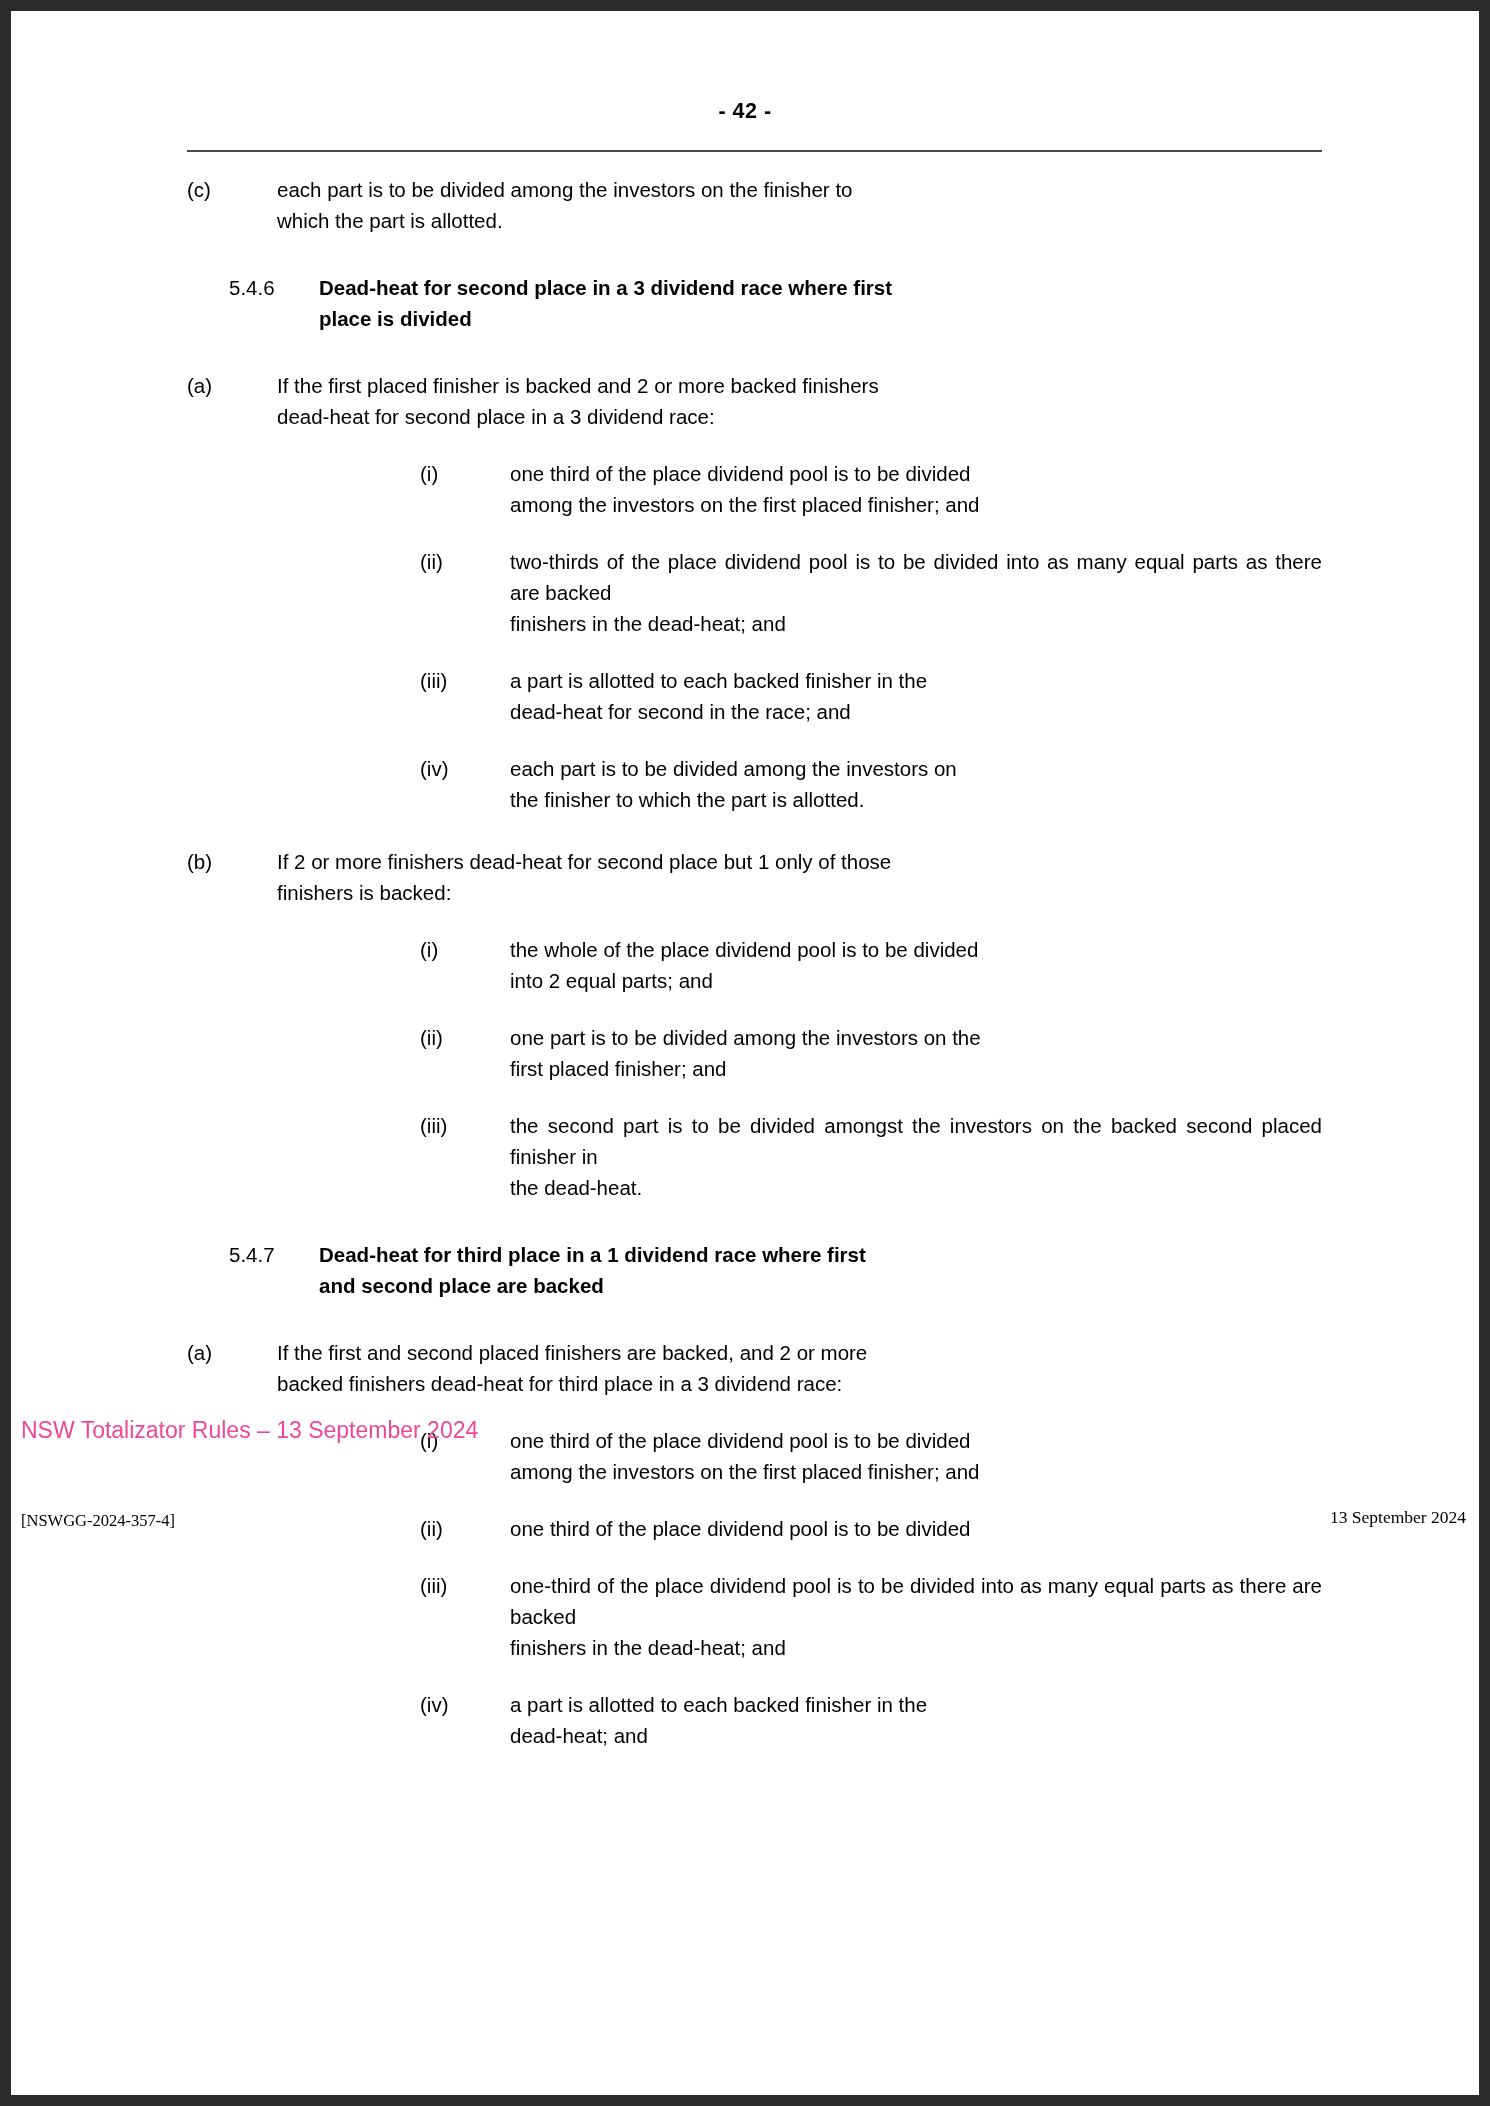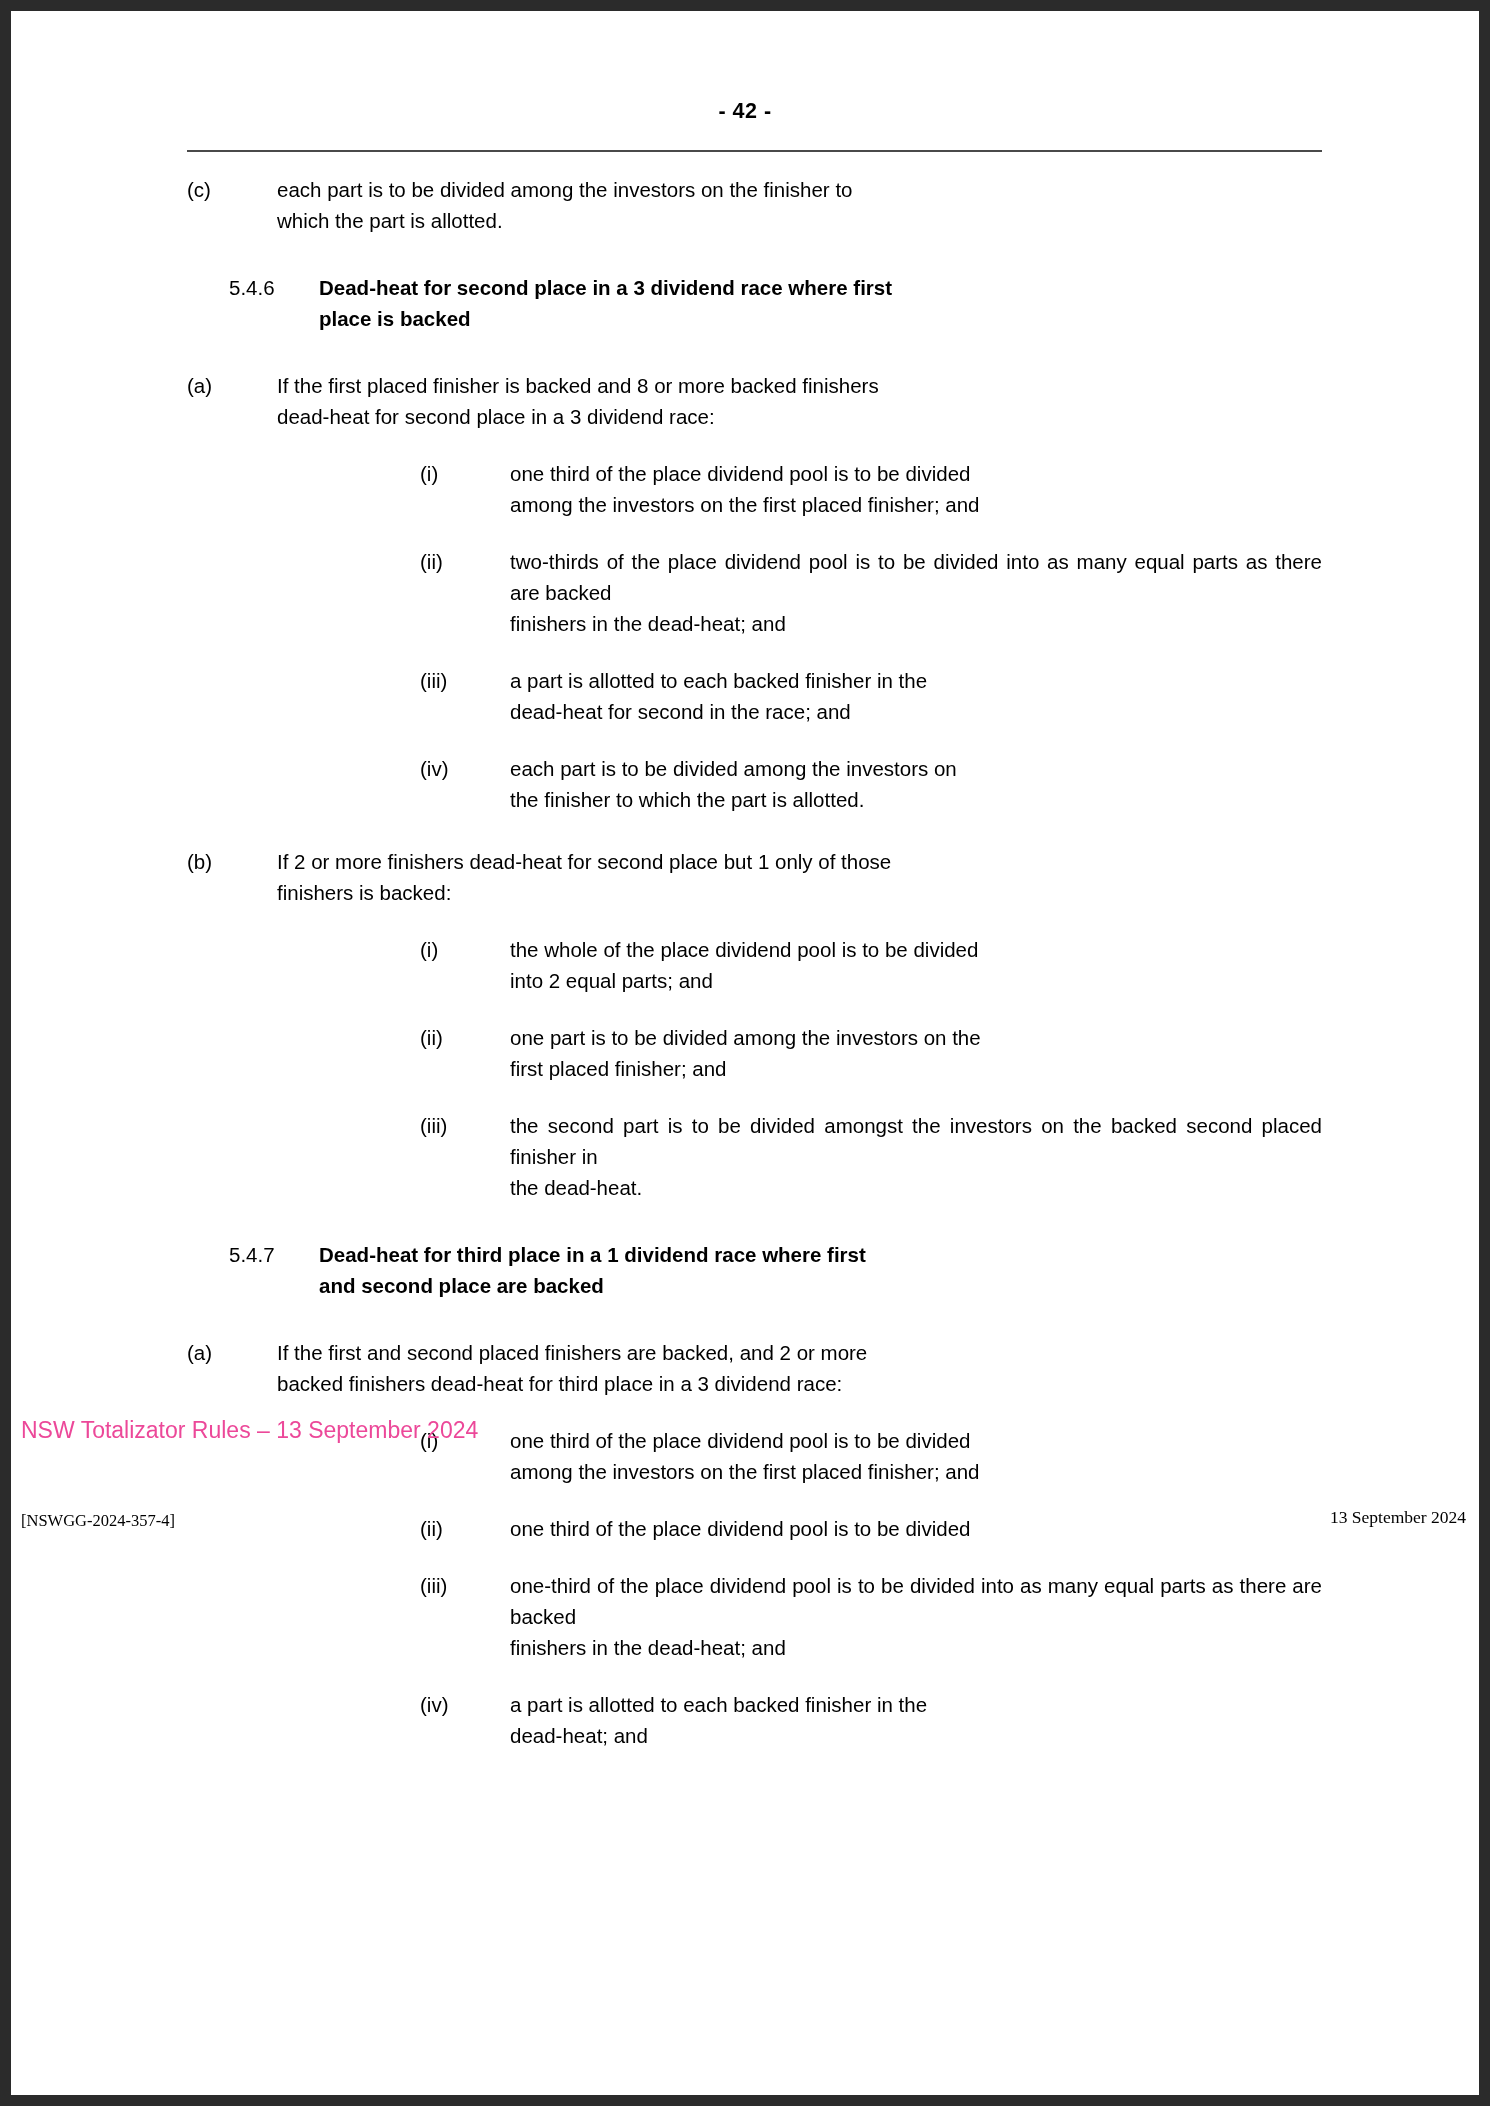--- a/index.html
+++ b/index.html
@@ -166,26 +166,26 @@
       <div class="header-rule"></div>
 
       <div class="content" id="content-root">
           <div class="blk lvl-a">
             <div class="marker">(c)</div>
             <div class="body"><span>each part is to be divided among the investors on the finisher to</span><span class="lastline">which the part is allotted.</span></div>
           </div>
           <div class="gap-lg"></div>
           <div class="blk lvl-h">
             <div class="marker">5.4.6</div>
-            <div class="body"><span>Dead-heat for second place in a 3 dividend race where first</span><span class="lastline">place is backed</span></div>
+            <div class="body"><span>Dead-heat for second place in a 3 dividend race where first</span><span class="lastline">place is divided</span></div>
           </div>
           <div class="gap-lg"></div>
           <div class="blk lvl-a">
             <div class="marker">(a)</div>
-            <div class="body"><span>If the first placed finisher is backed and 8 or more backed finishers</span><span class="lastline">dead-heat for second place in a 3 dividend race:</span></div>
+            <div class="body"><span>If the first placed finisher is backed and 2 or more backed finishers</span><span class="lastline">dead-heat for second place in a 3 dividend race:</span></div>
           </div>
           <div class="gap-sm"></div>
           <div class="blk lvl-r">
             <div class="marker">(i)</div>
             <div class="body"><span>one third of the place dividend pool is to be divided</span><span class="lastline">among the investors on the first placed finisher; and</span></div>
           </div>
           <div class="gap-sm"></div>
           <div class="blk lvl-r">
             <div class="marker">(ii)</div>
             <div class="body"><span>two-thirds of the place dividend pool is to be divided into as many equal parts as there are backed</span><span class="lastline">finishers in the dead-heat; and</span></div>

